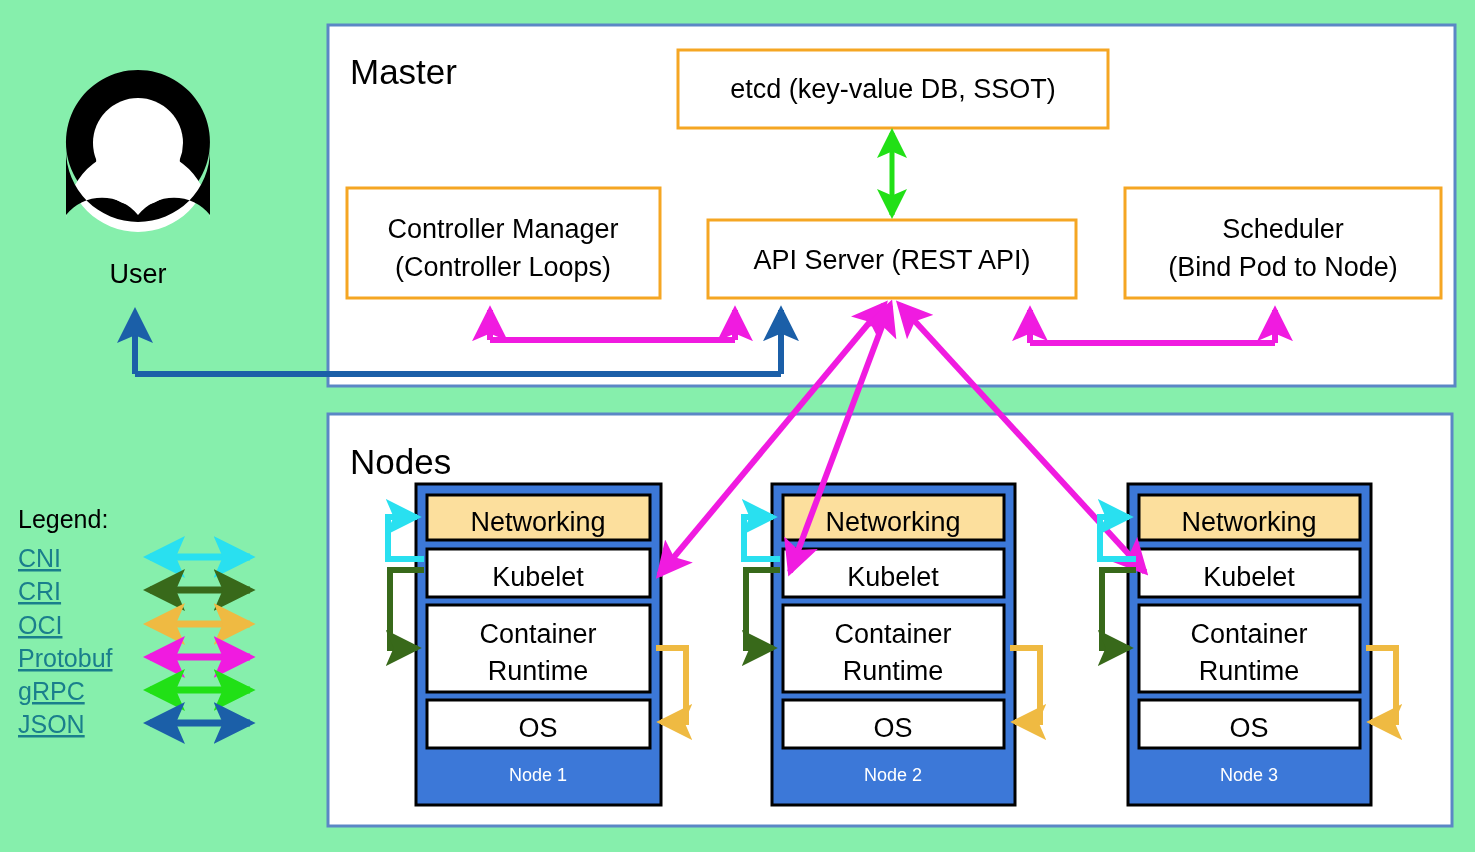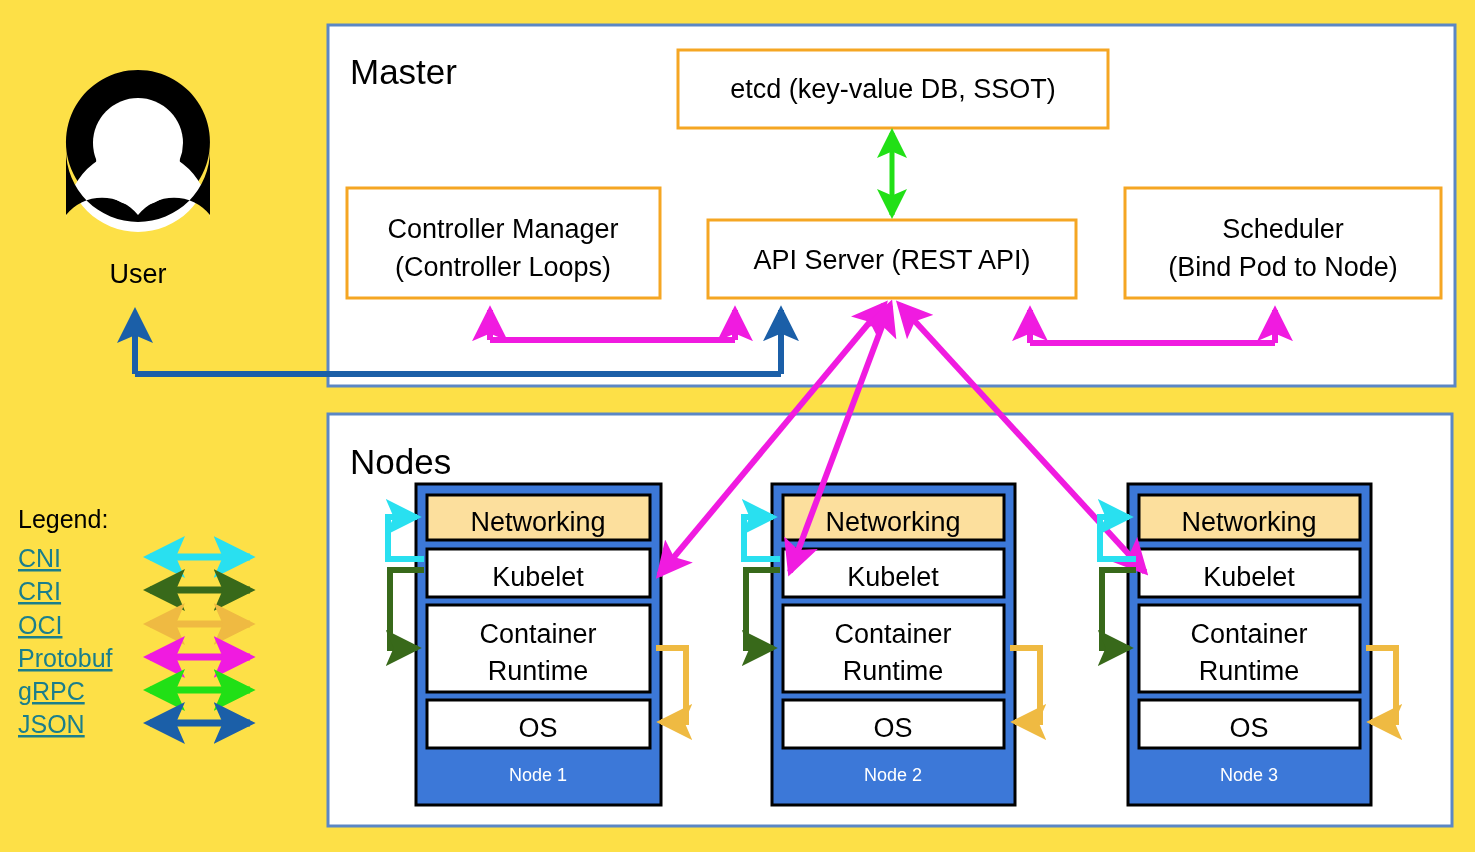--- a/index.html
+++ b/index.html
@@ -10,21 +10,21 @@
   body {
     width: 1475px;
     height: 852px;
     font-family: "Liberation Sans", sans-serif;
     overflow: hidden;
   }
   #stage {
     position: relative;
     width: 1475px;
     height: 852px;
-    background: #fde047;
+    background: #86efac;
   }
   svg#diagram {
     position: absolute;
     left: 0;
     top: 0;
     width: 1475px;
     height: 852px;
   }
   .grp-title {
     font-family: "Liberation Sans", sans-serif;

